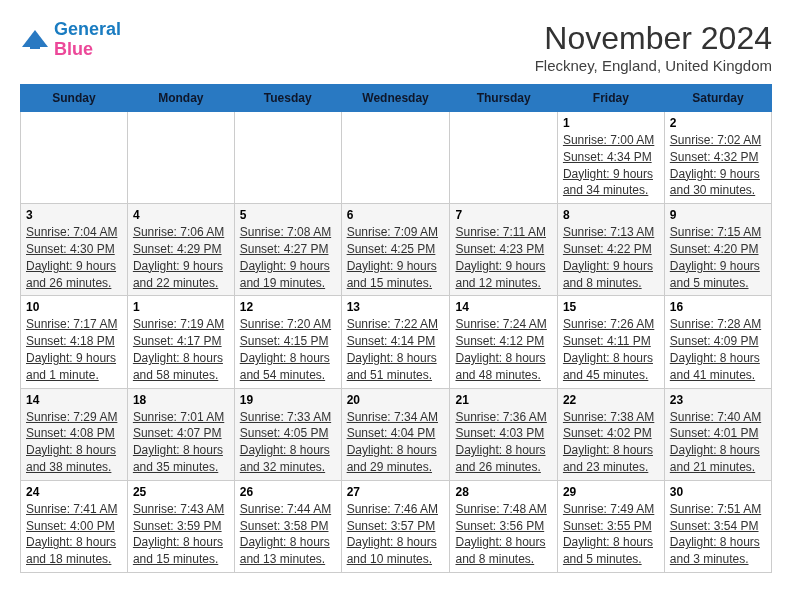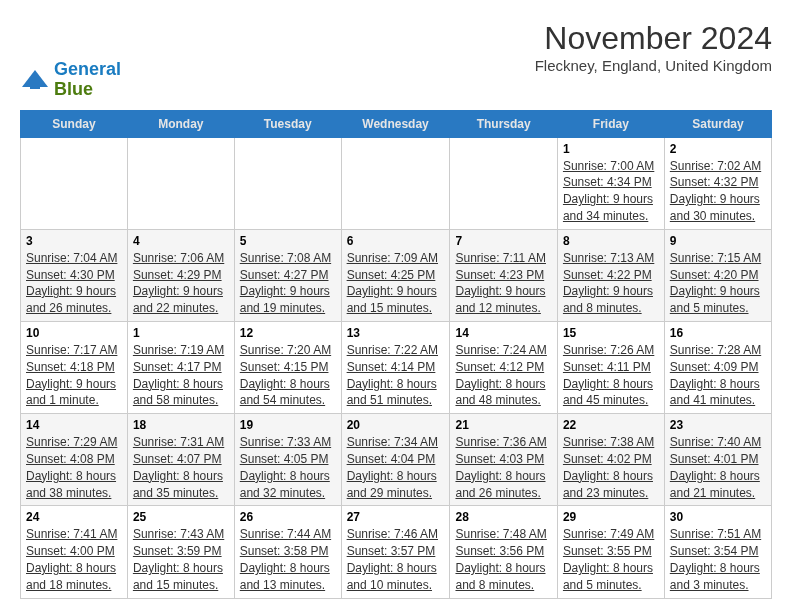--- a/index.html
+++ b/index.html
@@ -12,21 +12,20 @@
     }
     .header-area {
       display: flex;
       justify-content: space-between;
       align-items: flex-start;
       margin-bottom: 10px;
     }
     .logo {
       display: flex;
       align-items: center;
-      margin-top: 40px;
     }
     .logo-text {
       font-size: 18px;
       font-weight: bold;
       color: #333;
       line-height: 1.1;
     }
     .logo-text span {
       color: #1a7cc1;
     }
@@ -47,21 +46,21 @@
       font-size: 15px;
       color: #404040;
     }
     table {
       width: 100%;
       border-collapse: collapse;
       font-size: 11px;
     }
     thead th {
       background-color: #2979c2;
-      color: #e5e5e5;
+      color: #0f172a;
       text-align: center;
       padding: 6px 4px;
       font-size: 12px;
       font-weight: bold;
       border: 1px solid #2979c2;
     }
     tbody td {
       border: 1px solid #ccc;
       vertical-align: top;
       padding: 4px 5px;
@@ -95,21 +94,21 @@
 
 <div class="header-area">
   <div class="logo">
     <svg class="logo-icon" viewBox="0 0 30 30">
       <rect x="0" y="0" width="30" height="30" fill="white"></rect>
       <polygon points="15,5 28,22 2,22" fill="#2979c2"></polygon>
       <rect x="10" y="16" width="10" height="8" fill="#2979c2"></rect>
     </svg>
     <div class="logo-text">
       <div><span>General</span></div>
-      <div><span style="color:#4d7c0f">Blue</span></div>
+      <div><span style="color:#ec4899">Blue</span></div>
     </div>
   </div>
   <div class="title-area">
     <div class="month-title">November 2024</div>
     <div class="location">Fleckney, England, United Kingdom</div>
   </div>
 </div>
 
 <table>
   <thead>
@@ -250,21 +249,21 @@
       <tr>
         <td>
           <div class="day-number">14</div>
           <div class="day-info">Sunrise: 7:29 AM
 Sunset: 4:08 PM
 Daylight: 8 hours
 and 38 minutes.</div>
         </td>
         <td>
           <div class="day-number">18</div>
-          <div class="day-info">Sunrise: 7:31 AM
+          <div class="day-info">Sunrise: 7:01 AM
 Sunset: 4:07 PM
 Daylight: 8 hours
 and 35 minutes.</div>
         </td>
         <td>
           <div class="day-number">19</div>
           <div class="day-info">Sunrise: 7:33 AM
 Sunset: 4:05 PM
 Daylight: 8 hours
 and 32 minutes.</div>

